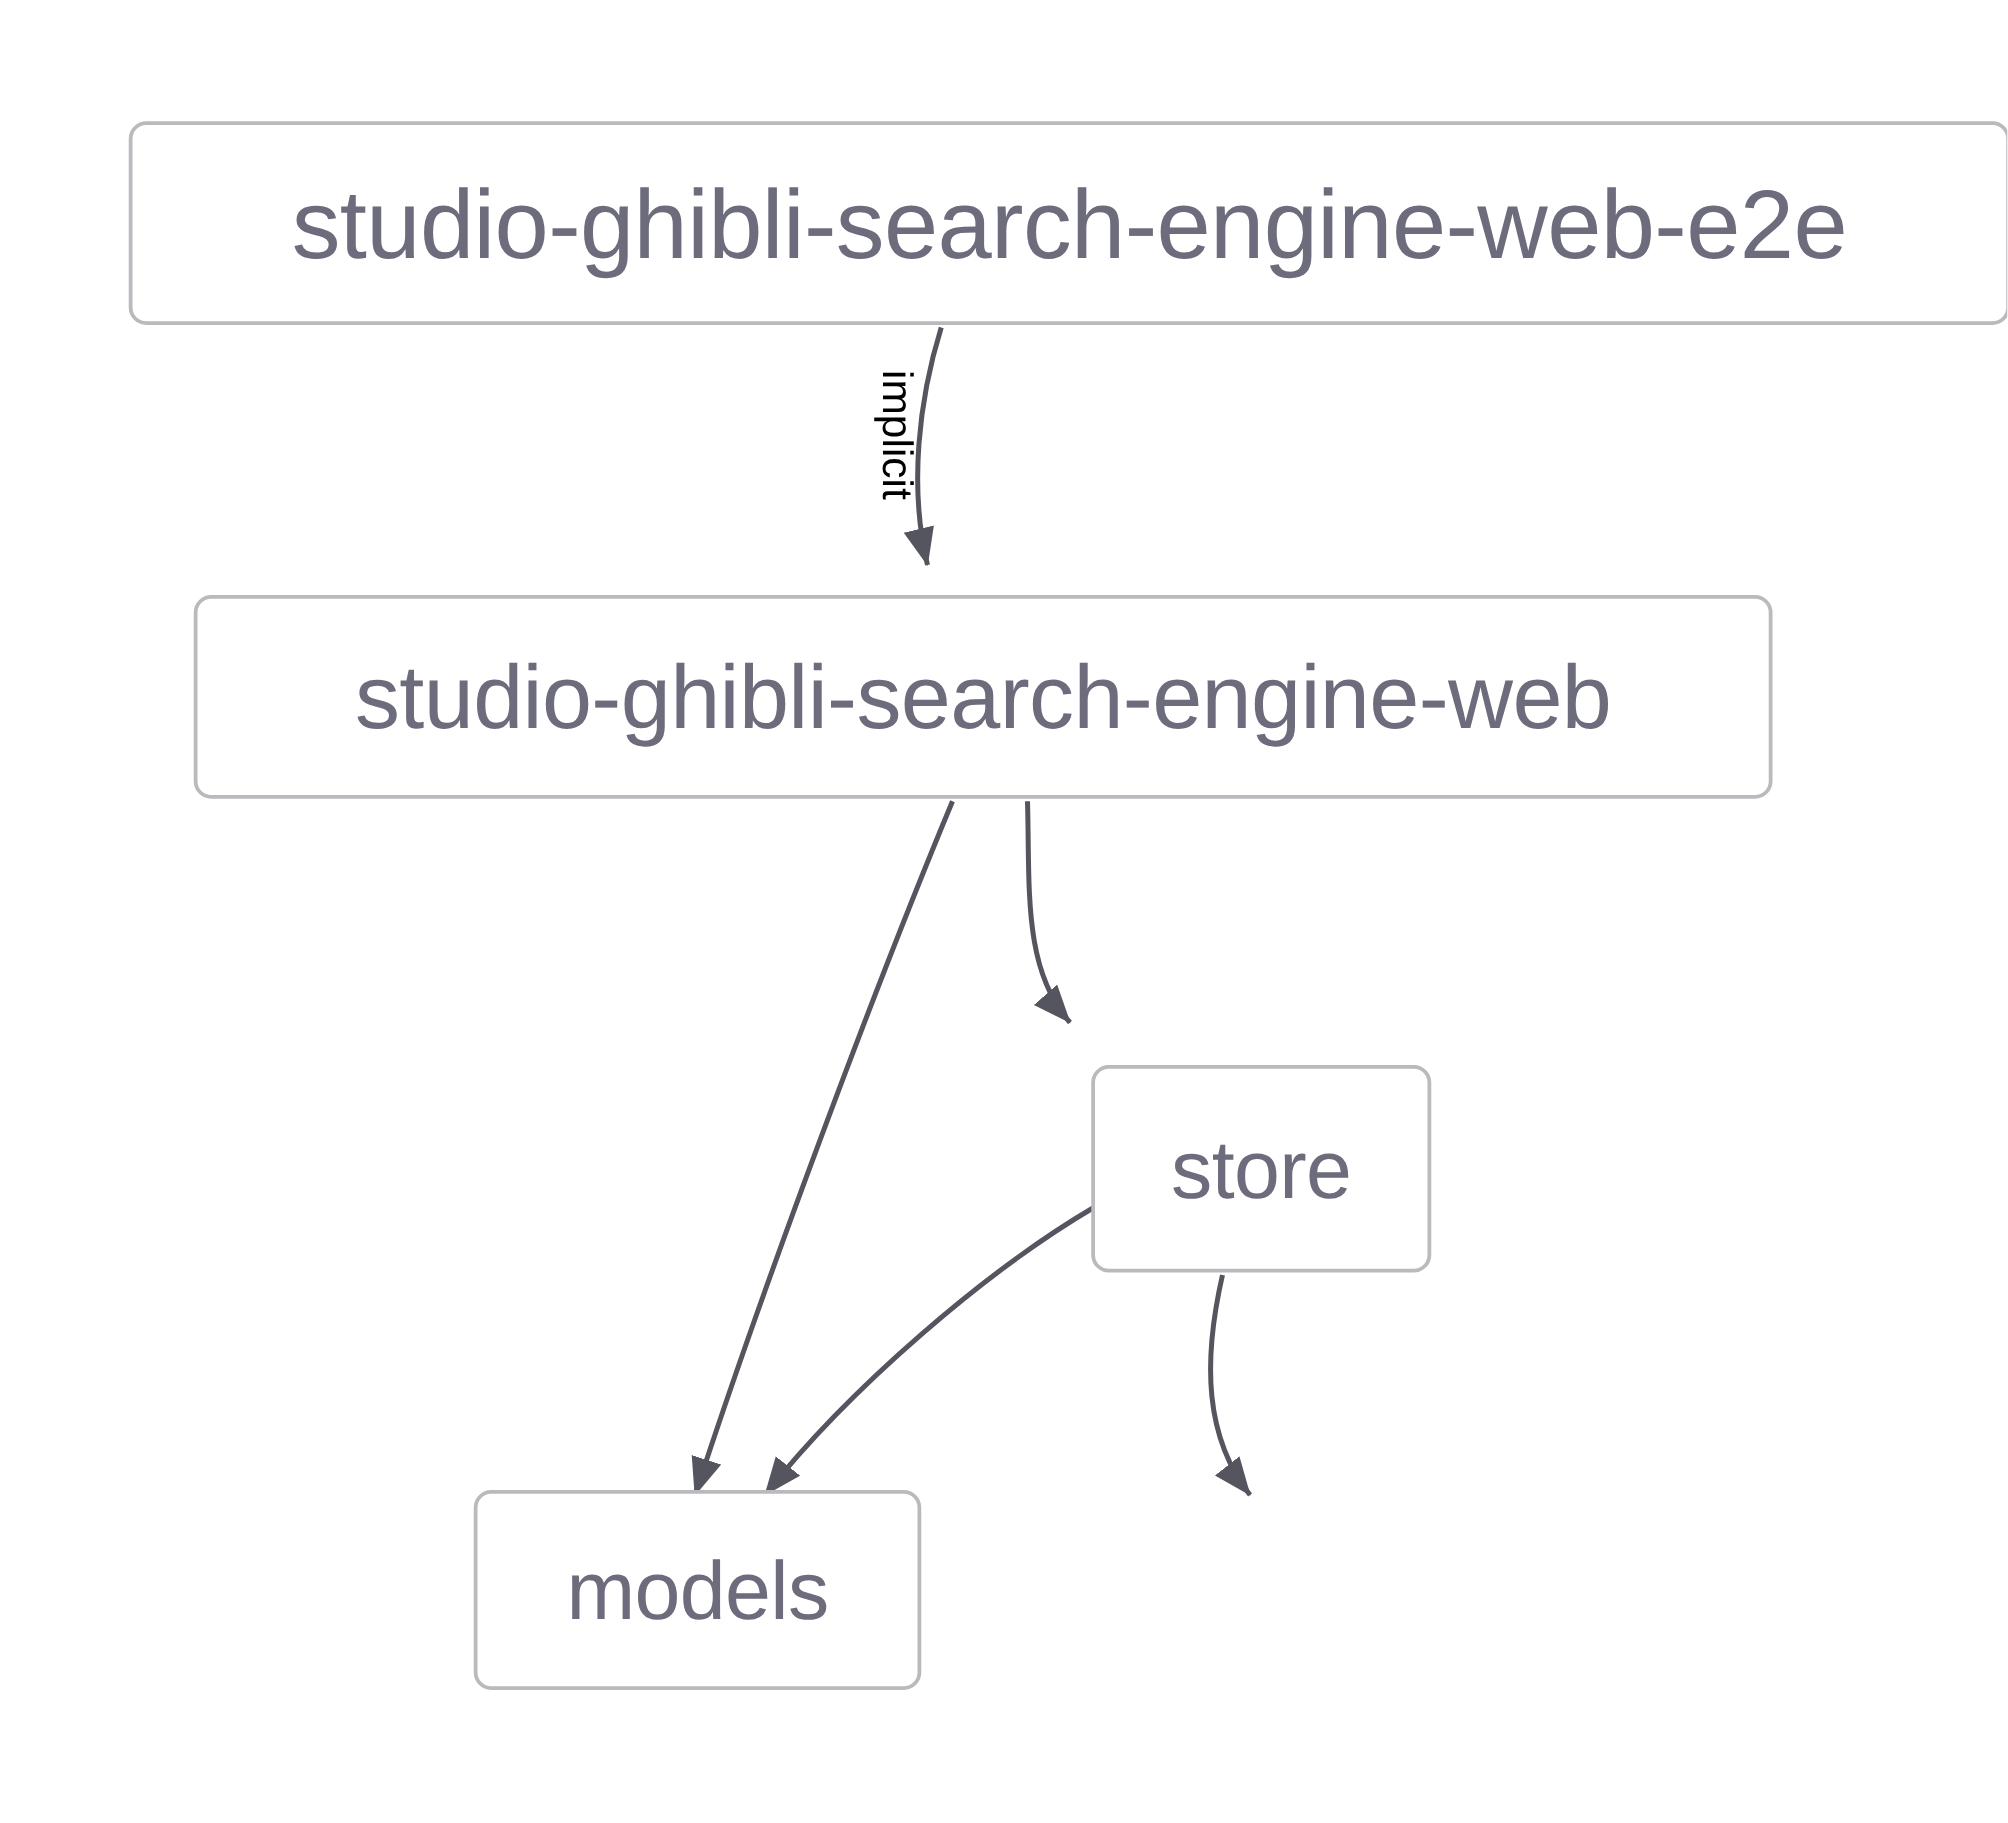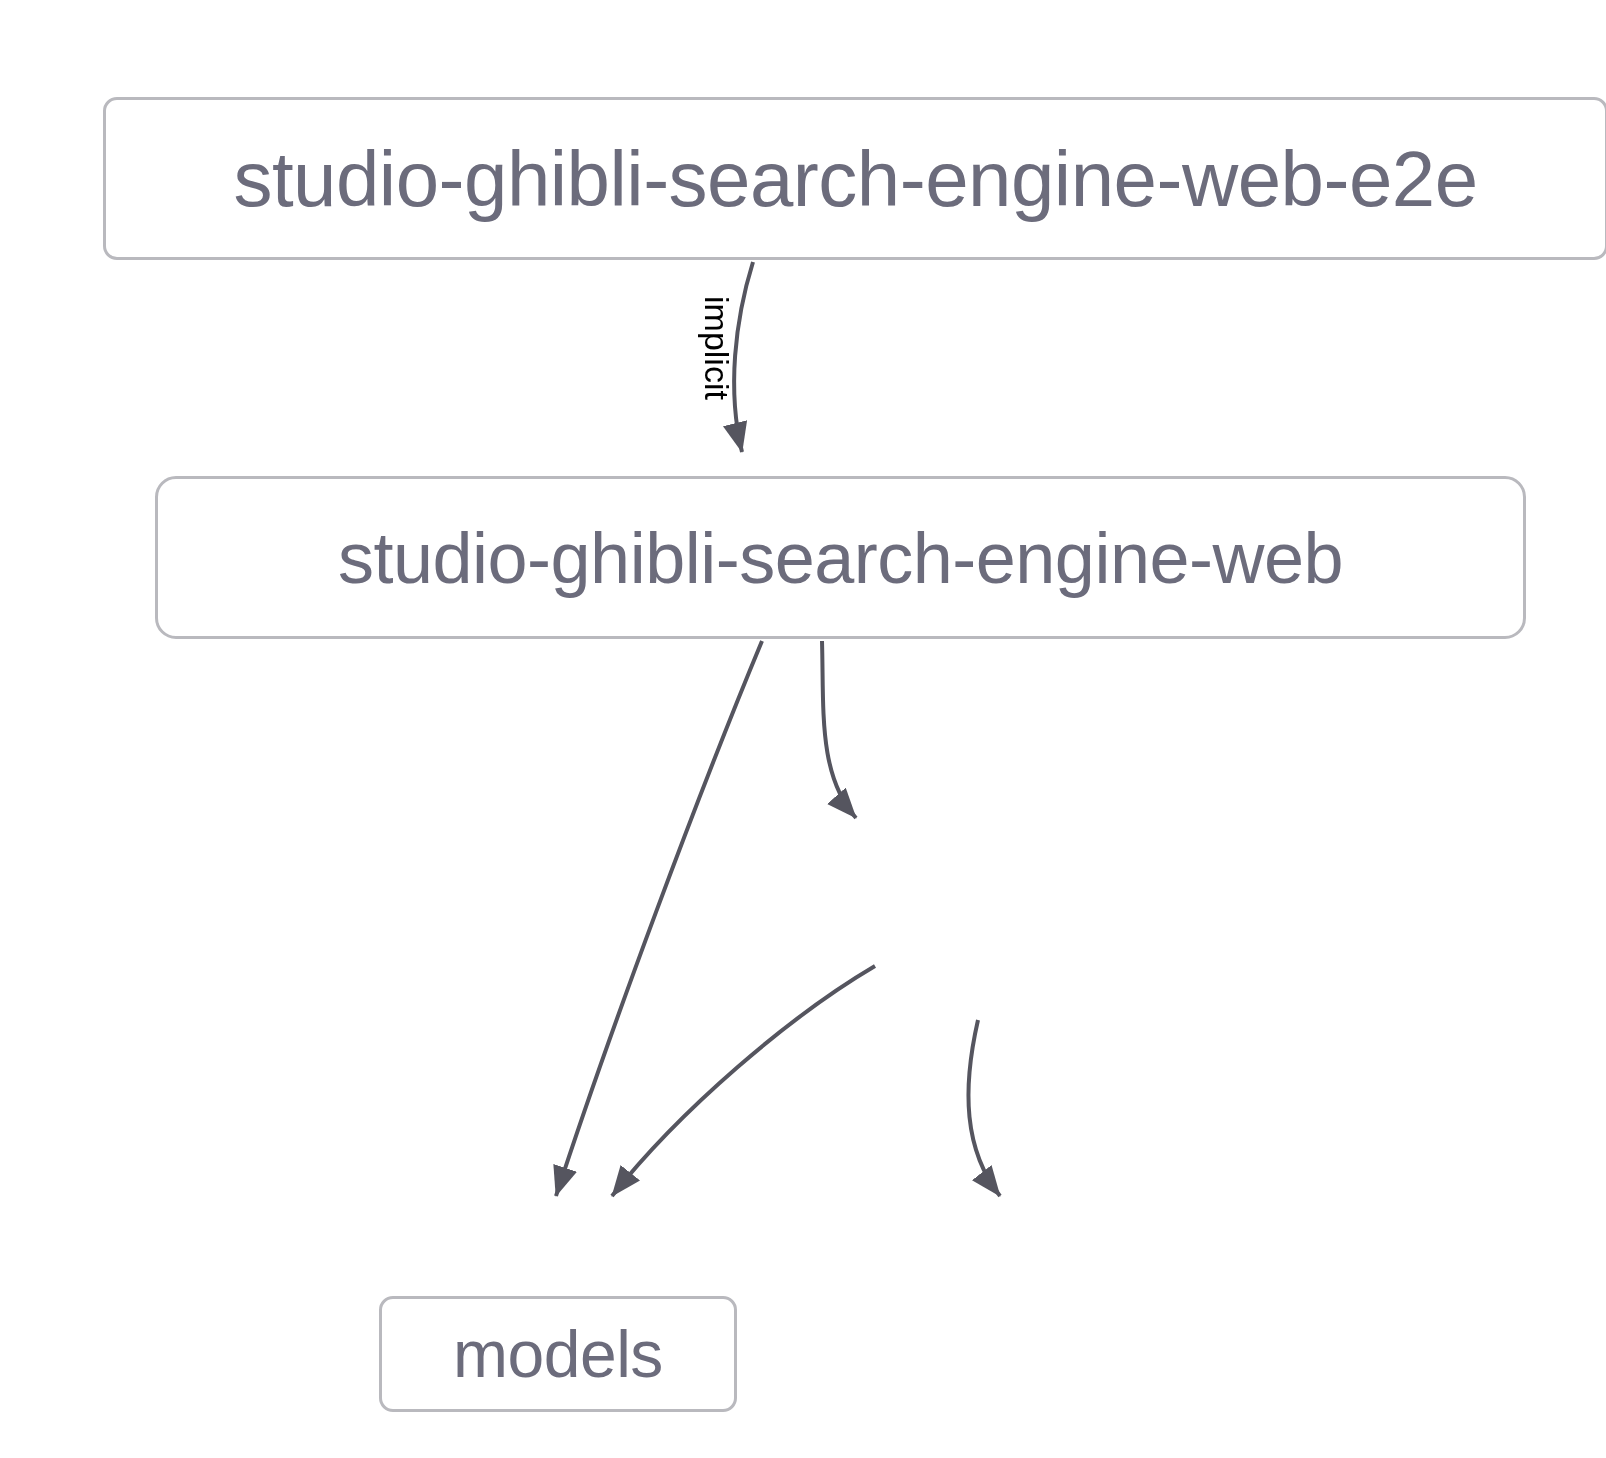--- a/index.html
+++ b/index.html
@@ -43,30 +43,29 @@
   .node-label {
     display: block;
     line-height: 1;
   }
   #node-e2e {
     left: 63px;  top: 97px;   width: 1505px; height: 163px;
     font-size: 78px;
     margin-left: 40px;
   }
   #node-web {
-    left: 155px; top: 476px;  width: 1371px; height: 163px;
+    left: 155px; top: 476px;  width: 1263px; height: 163px;
     font-size: 72px;
-    border-radius: 21px;
   }
   #node-store {
     left: 873px; top: 852px;  width: 272px;  height: 166px;
     font-size: 66px;
   }
   #node-models {
-    left: 379px; top: 1296px; width: 358px;  height: 116px;
+    left: 379px; top: 1192px; width: 358px;  height: 160px;
     font-size: 66px;
   }
   #node-services {
     left: 882px; top: 1232px; width: 390px;  height: 160px;
     font-size: 66px;
   }
   .edge-label {
     position: absolute;
     color: #000000;
     font-family: "Liberation Sans", sans-serif;
@@ -106,20 +105,23 @@
   </svg>
 
   <div class="node" id="node-e2e">
     <span class="node-label">studio-ghibli-search-engine-web-e2e</span>
   </div>
 
   <div class="node" id="node-web">
     <span class="node-label">studio-ghibli-search-engine-web</span>
   </div>
 
+  <div class="node" id="node-store">
+    <span class="node-label">store</span>
+  </div>
 
   <div class="node" id="node-models">
     <span class="node-label">models</span>
   </div>
 
 
   <div class="edge-label" id="edge-label-implicit">implicit</div>
 
 </div>
 

